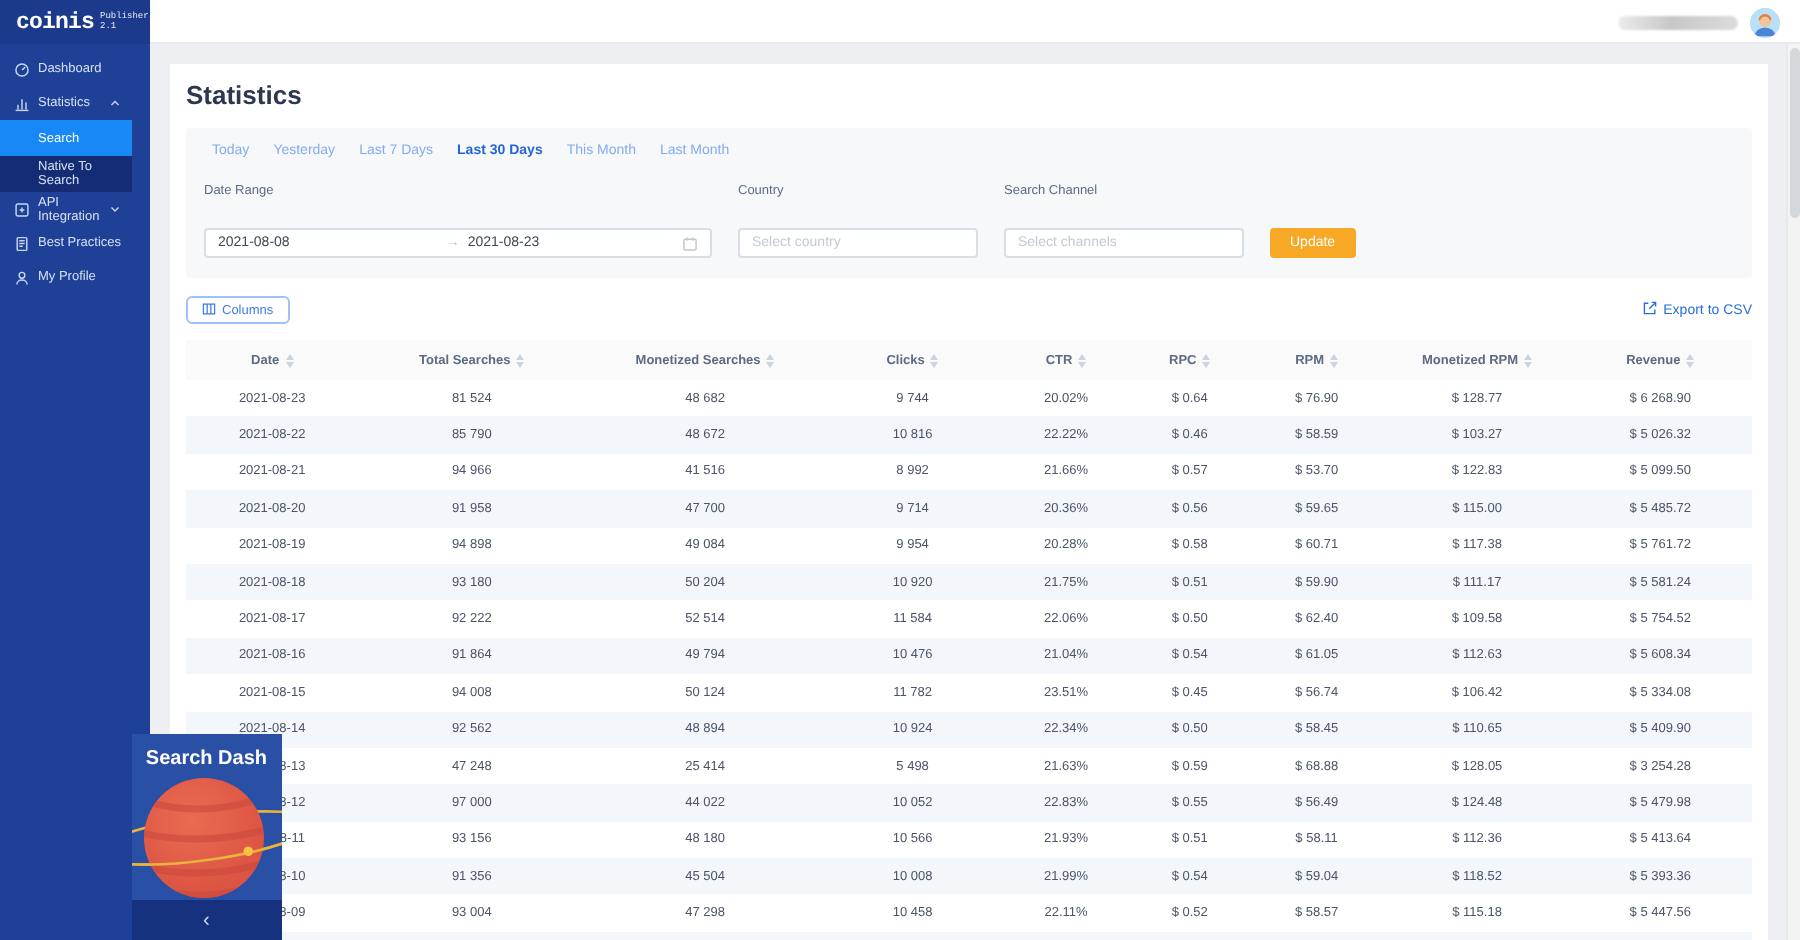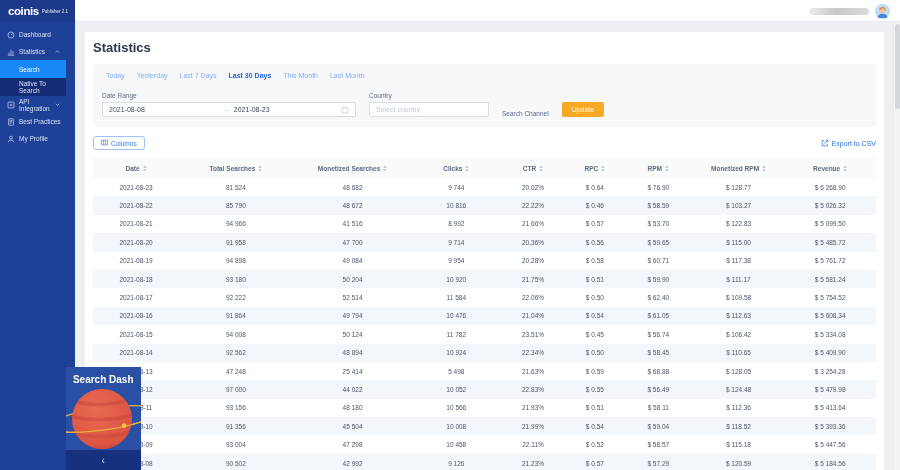--- a/index.html
+++ b/index.html
@@ -1,21 +1,21 @@
 <!DOCTYPE html>
 <html><head>
 <meta charset="utf-8">
 <style>
   * { box-sizing: border-box; margin: 0; padding: 0; }
   html,body { width:900px; height:470px; overflow:hidden; }
   body { font-family:"Liberation Sans", sans-serif; background:#edeff3; position:relative; }
 
   
   .topbar { position:absolute; top:0; left:0; width:900px; height:22px; background:#fff; border-bottom:1px solid #e7e9ee; z-index:6; }
-  .logo-block { position:absolute; left:0; top:0; width:75px; height:22px; background:#1c3a8c; color:#fff; display:flex; align-items:baseline; padding:0 0 0 8px; }
+  .logo-block { position:absolute; left:0; top:0; width:75px; height:22px; background:#1c3a8c; color:#fff; display:flex; align-items:baseline; padding:0 0 0 8px;font-family:Liberation Mono, monospace; }
   .logo-block { align-items:center; }
   .logo-text { font-weight:bold; font-size:11.5px; letter-spacing:-0.4px; }
   .logo-suffix { font-size:4.5px; margin-left:3px; opacity:.9; }
   .user-area { position:absolute; right:10px; top:0; height:22px; display:flex; align-items:center; gap:6px; }
   .user-name-blur { width:60px; height:7px; border-radius:4px; background:linear-gradient(90deg,#ececec,#c7c7c7 45%,#dcdcdc); filter:blur(.4px); }
   .avatar { width:15px; height:15px; border-radius:50%; overflow:hidden; background:#b9e0f6; }
 
   
   .sidebar { position:absolute; left:0; top:22px; bottom:0; width:75px; background:#1e4096; z-index:5; display:flex; flex-direction:row; color:#d6e0f5; }
   .sidebar-nav { padding-top:4px; }
@@ -34,21 +34,21 @@
   
   .main { position:absolute; left:75px; top:22px; right:7px; bottom:0; background:#edeff3; overflow:hidden; }
   .card { position:absolute; left:10px; right:9px; top:10px; bottom:0; background:#fff; padding:5px 8px 0 8px; }
   .page-title { font-size:13px; font-weight:700; color:#2b3850; margin:3px 0 9px 0; }
 
   .filter-panel { background:#f7f8fa; padding:8px 9px 10px 9px; border-radius:2px; }
   .tabs { display:flex; gap:12px; font-size:7px; color:#84abef; padding-left:4px; margin-bottom:13px; }
   .tab { cursor:pointer; white-space:nowrap; }
   .tab.active { color:#2465d9; font-weight:700; }
   .fields { display:flex; align-items:flex-end; gap:13px; }
-  .field-group { display:flex; flex-direction:column; gap:3px; }
+  .field-group { display:flex; flex-direction:column; gap:15px; }
   .field-label { font-size:6.5px; color:#5b6b85; }
   .inputbox { background:#fff; border:1px solid #d9dde4; border-radius:2px; height:15px; display:flex; align-items:center; font-size:7px; color:#3d4758; padding:0 6px; }
   .date-input { width:254px; }
   .date-val { flex:0 0 auto; }
   .date-sep { color:#b9bfca; margin:0 4px 0 78px; }
   .cal-icon { margin-left:auto; color:#bfc6d1; display:inline-flex; }
   .cal-icon svg { width:8px; height:8px; }
   .select-input { width:120px; border:1px solid #d9dde4; border-radius:2px; height:15px; font-size:7px; padding:0 6px; color:#3d4758; background:#fff; outline:none; }
   .select-input::placeholder { color:#c3c9d4; }
   .update-btn { height:15px; background:#f7a824; color:#fff; font-size:7px; border:none; border-radius:2px; padding:0 10px; cursor:pointer; }
@@ -222,20 +222,21 @@
               </svg>
             </span>
           </div>
         </div>
         <div class="field-group">
           <span class="field-label">Country</span>
           <input class="select-input" readonly="" placeholder="Select country" style="">
         </div>
         <div class="field-group">
           <span class="field-label">Search Channel</span>
+          <input class="select-input" readonly="" placeholder="Select channels" style="">
         </div>
         <button class="update-btn">Update</button>
       </div>
     </div>
 
     <div class="table-toolbar">
       <button class="columns-btn">
         <span>
           <svg viewBox="0 0 10 10" fill="none" stroke="currentColor" stroke-width="0.9">
             <rect x="1" y="1.5" width="8" height="7"></rect>

